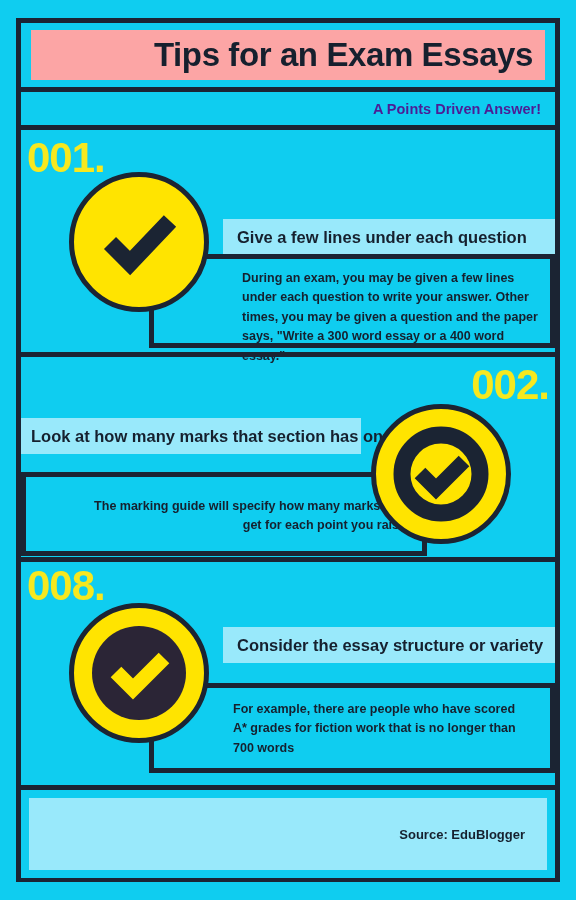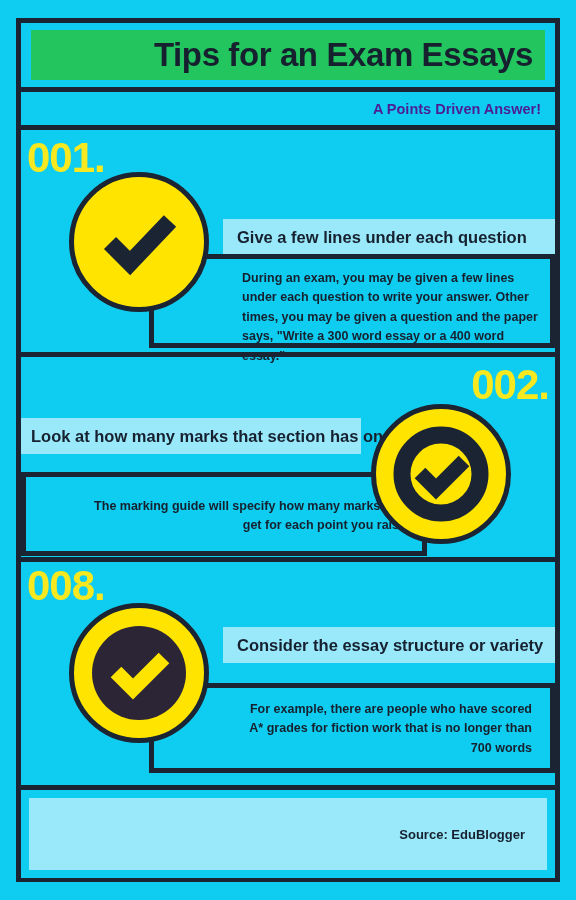--- a/index.html
+++ b/index.html
@@ -29,21 +29,21 @@
     position:absolute;
     left:21px; top:23px;
     width:534px; height:64px;
     background:#0fcdf0;
     display:flex; align-items:center; justify-content:flex-end;
   }
   .title-inner {
     position:absolute;
     left:10px; top:7px;
     width:514px; height:50px;
-    background:#22c55e;
+    background:#fca5a5;
     display:flex; align-items:center; justify-content:flex-end;
     padding-right:12px;
   }
   .title-text {
     font-size:33px;
     font-weight:bold;
     color:#16202e;
     letter-spacing:-0.4px;
     white-space:nowrap;
   }
@@ -201,21 +201,21 @@
   <div class="rule rule-h" style="top:557px;"></div>
 
   <div class="section" style="top:557px; height:228px;">
     <span class="num" style="left:6px; top:8px;">008.</span>
 
     <div class="head-strip" style="left:202px; top:70px; width:332px; padding-left:14px;">
       <span class="head-text">Consider the essay structure or variety</span>
     </div>
 
     <div class="body-box" style="left:128px; top:126px; width:406px; height:90px;">
-      <div class="body-text" style="position:absolute; left:88px; top:12px; width:290px;text-align:right;">For example, there are people who have scored A* grades for fiction work that is no longer than 700 words</div>
+      <div class="body-text" style="position:absolute; left:79px; top:12px; width:290px;">For example, there are people who have scored A* grades for fiction work that is no longer than 700 words</div>
     </div>
 
     <div class="badge" style="left:48px; top:46px;">
       <svg width="130" height="130" viewBox="0 0 130 130">
         <circle cx="65" cy="65" r="47" fill="#2b2536"></circle>
         <path d="M42 64 L59 81 L90 50" fill="none" stroke="#ffe400" stroke-width="15" stroke-linecap="butt" stroke-linejoin="miter"></path>
       </svg>
     </div>
     <div class="mask" style="left:120px; top:50px; width:22px; height:132px;"></div>
   </div>

